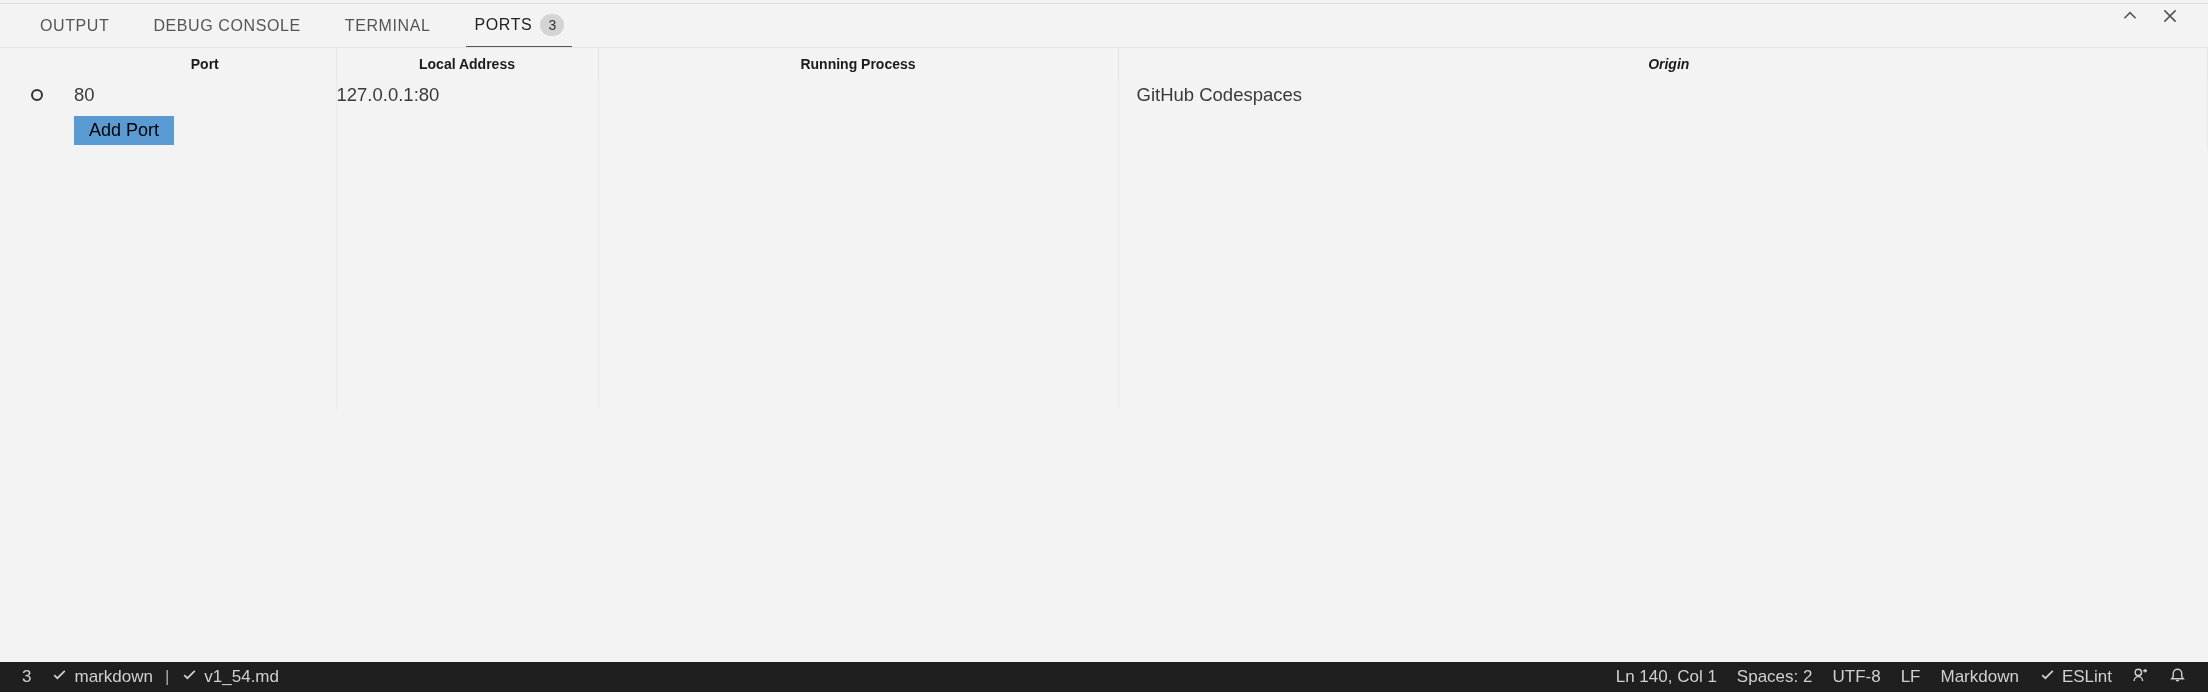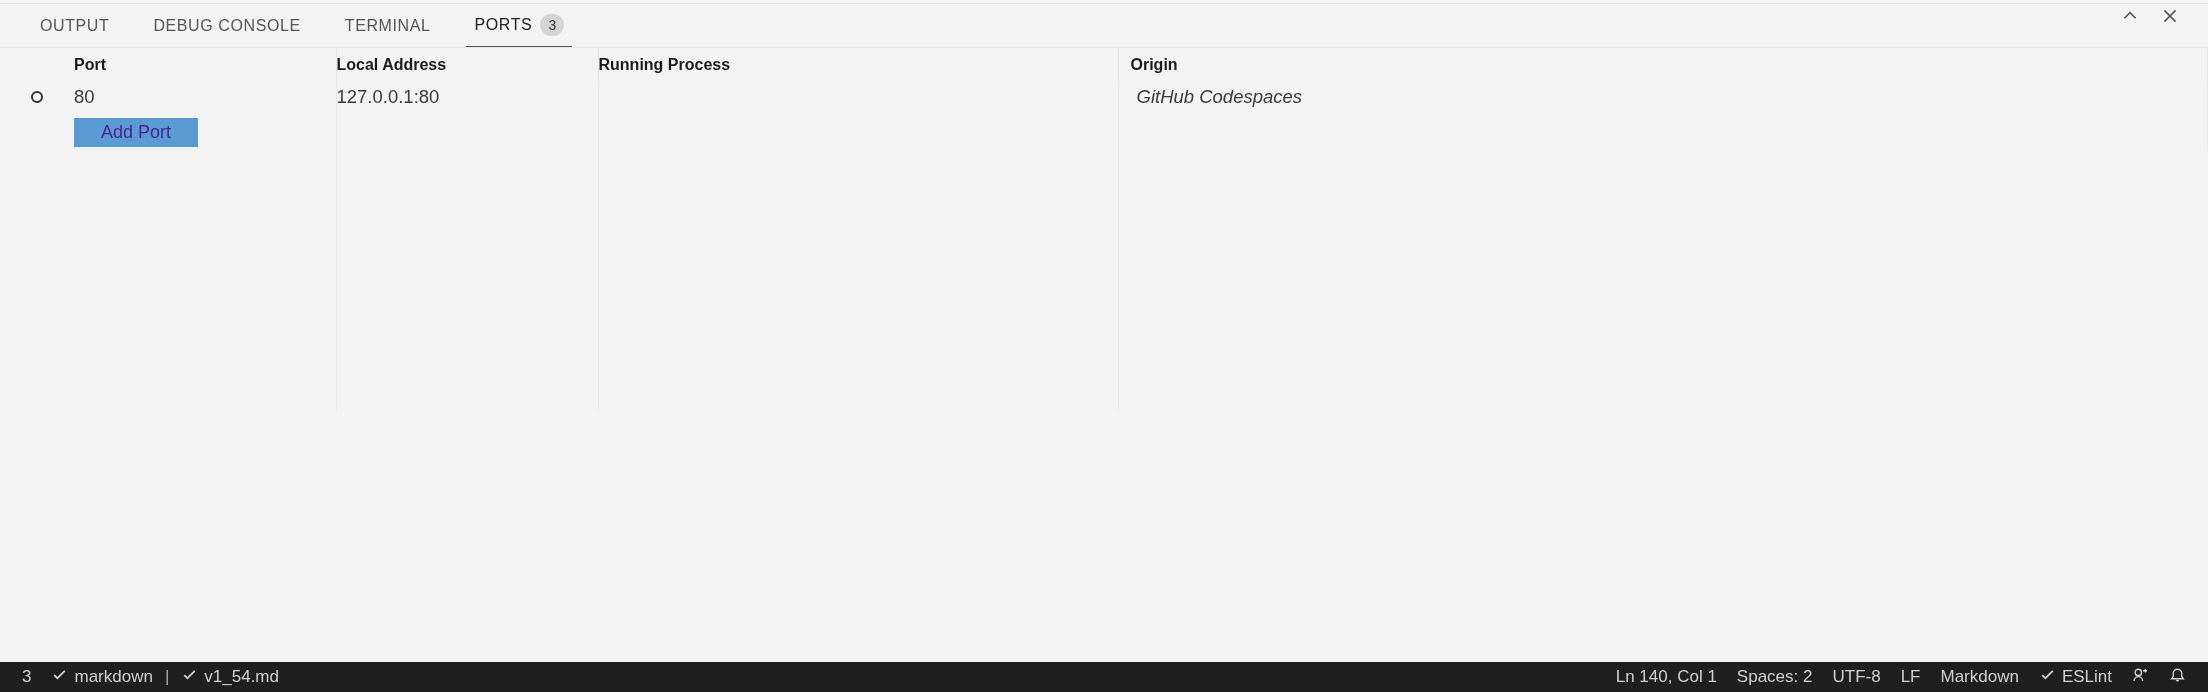--- a/index.html
+++ b/index.html
@@ -81,59 +81,59 @@
   background: #f3f3f3;
 }
 .ports-table { width: 100%; border-collapse: collapse; table-layout: fixed; }
 .ports-table col.c-icon { width: 74px; }
 .ports-table col.c-port { width: 262px; }
 .ports-table col.c-addr { width: 262px; }
 .ports-table col.c-proc { width: 520px; }
 .ports-table col.c-orig { width: auto; }
 
 .ports-table th {
-  text-align: left;
+  text-align: center;
   font-weight: 600;
-  font-size: 16px;
+  font-size: 14px;
   color: #1b1b1b;
   padding: 8px 0 8px 0;
   border-right: 1px solid #e5e5e5;
   white-space: nowrap;
 }
 .ports-table th.icon-col { border-right: none; }
 .ports-table th.port-col { padding-left: 0; }
-.ports-table th.origin-col { padding-left: 12px; }
+.ports-table th.origin-col { padding-left: 12px; font-style: italic; }
 .ports-table td {
   padding: 4px 0;
   font-size: 18.5px;
   color: #3a3a3a;
   border-right: 1px solid #e9e9e9;
   white-space: nowrap;
   overflow: hidden;
   text-overflow: ellipsis;
 }
 .ports-table td.icon-cell { text-align: center; border-right: none; }
-.ports-table td.origin-cell { padding-left: 18px; font-style: italic; }
+.ports-table td.origin-cell { padding-left: 18px; }
 .ports-table tr.filler td { border-right: 1px solid #e9e9e9; height: 260px; }
 .ports-table tr.filler td.icon-cell,
 .ports-table tr.filler td.origin-cell { border-right: none; }
 
 .port-status {
   display: inline-block;
   width: 12px;
   height: 12px;
   border: 2px solid #333;
   border-radius: 50%;
 }
 
 .add-port-btn {
   display: inline-block;
   background: #5a9bd4;
-  color: #4c1d95;
-  padding: 4px 27px;
+  color: #000000;
+  padding: 4px 15px;
   font-size: 18px;
   border: none;
   cursor: pointer;
   margin-top: 2px;
 }
 
 
 .statusbar {
   height: 30px;
   background: #1f1f1f;

